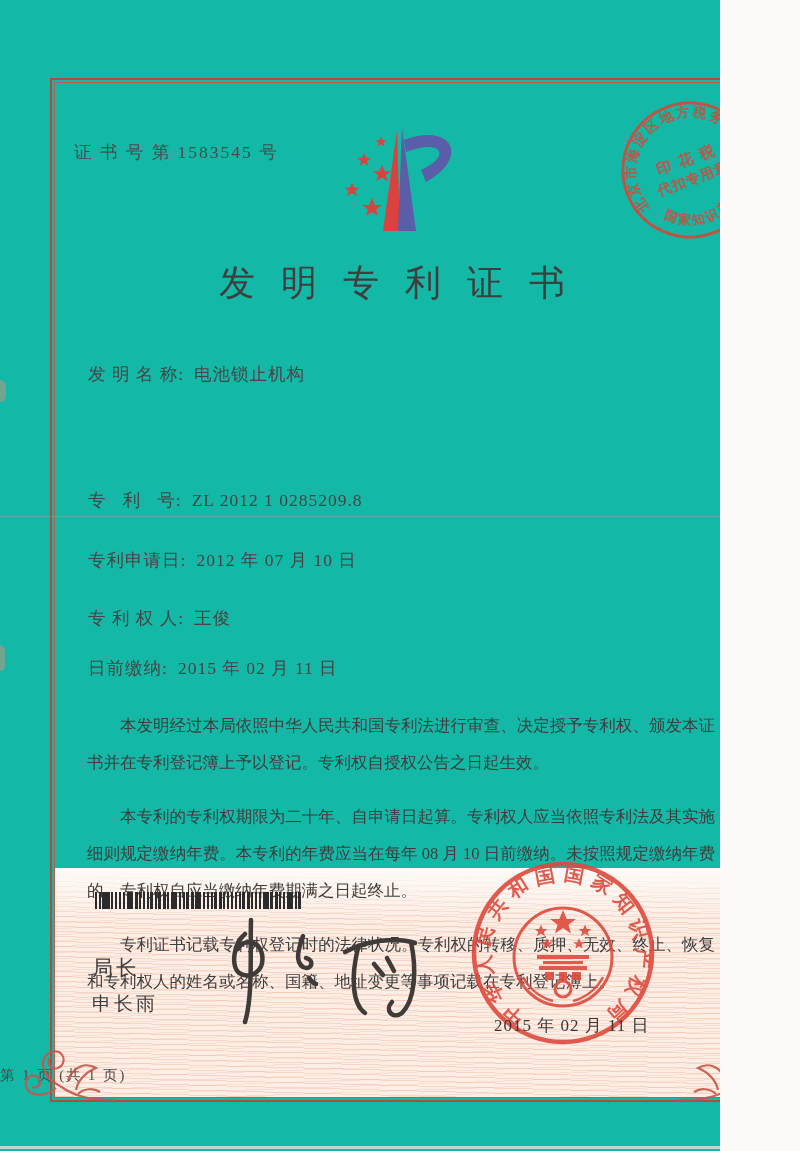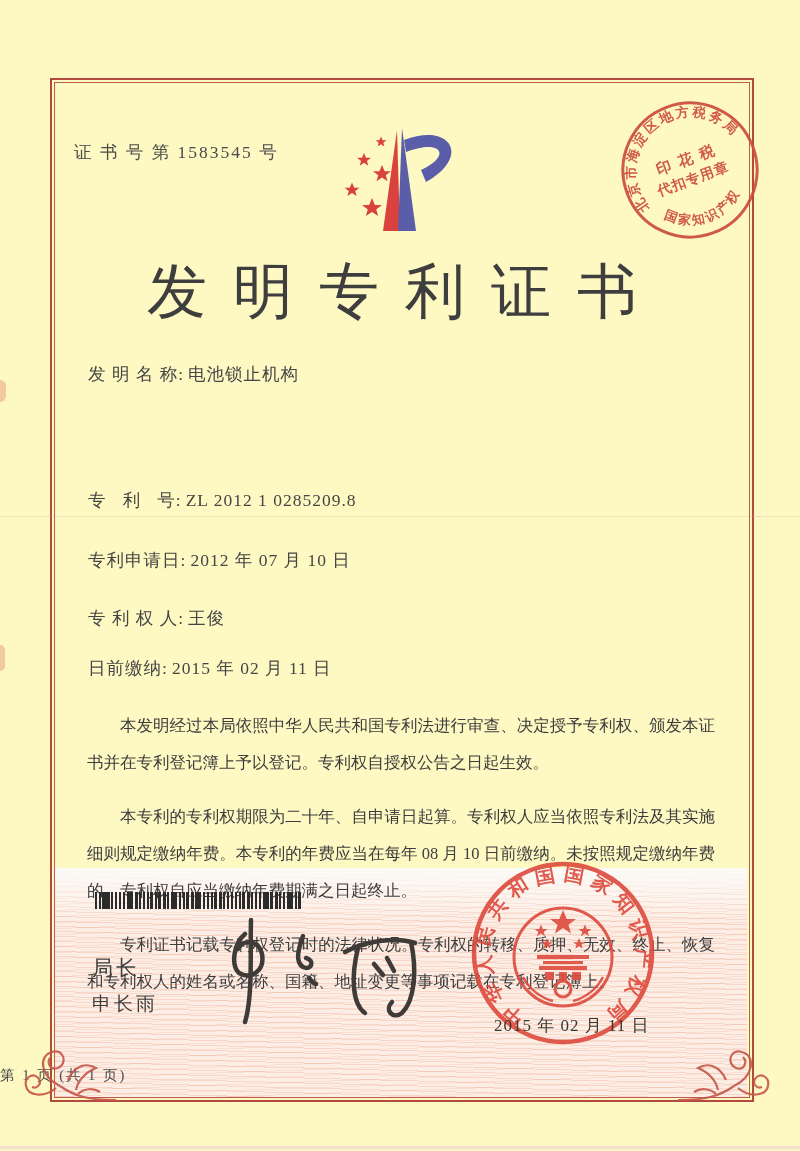--- a/index.html
+++ b/index.html
@@ -1,17 +1,17 @@
 <!DOCTYPE html>
 <html><head>
 <meta charset="utf-8">
 <style>
   html,body{margin:0;padding:0;}
   body{width:800px;height:1151px;background:#fcfbf8;font-family:"Liberation Serif","DejaVu Serif",serif;}
-  .page{position:relative;width:800px;height:1151px;overflow:hidden;background:#fef9c3;}
+  .page{position:relative;width:720px;height:1151px;overflow:hidden;background:#14b8a6;}
   .pre{white-space:pre;}
 
   
   .frame{position:absolute;left:50px;top:78px;width:700px;height:1020px;border:2.5px solid #b4493e;z-index:1;}
   .frame-inner{position:absolute;left:2px;top:2px;right:2px;bottom:2px;border:1px solid #c05a4e;}
 
   
   .guilloche{position:absolute;left:55px;top:868px;width:692px;height:229px;z-index:2;
     background:
       repeating-linear-gradient(1.5deg, rgba(231,148,120,0.28) 0 1px, rgba(255,255,255,0) 1px 5px),
@@ -20,27 +20,27 @@
   .guilloche-fade{position:absolute;left:0;top:0;width:100%;height:54px;
     background:linear-gradient(#fcfbf8, rgba(252,251,248,0));}
 
   .crease{position:absolute;left:0;top:516px;width:800px;height:1px;background:rgba(205,165,150,0.30);z-index:2;}
 
   
   .cert-no{position:absolute;left:74px;top:140px;font-size:17.5px;letter-spacing:2px;color:#4a4a4a;z-index:3;}
   .logo{position:absolute;left:338px;top:118px;z-index:3;}
   .tax-stamp{position:absolute;left:608px;top:88px;z-index:4;opacity:.92;}
 
-  .title{position:absolute;left:0;top:252px;width:800px;text-align:center;font-size:60px;color:#3e3e3e;
+  .title{position:absolute;left:0;top:259px;width:800px;text-align:center;font-size:36px;color:#3e3e3e;
     letter-spacing:26px;padding-left:10px;box-sizing:border-box;z-index:3;}
 
   
   .field{position:absolute;left:88px;font-size:17.5px;color:#454545;z-index:3;}
   .field .lbl{white-space:pre;letter-spacing:1px;}
-  .field .val{margin-left:4px;letter-spacing:1px;}
+  .field .val{margin-left:10px;letter-spacing:1px;}
   .f0{top:362px}.f1{top:429px}.f2{top:488px}.f3{top:548px}.f4{top:606px}.f5{top:656px}
 
   
   .body-text{position:absolute;left:70px;top:690px;width:662px;font-size:16.5px;line-height:37px;
     color:#3d3d3d;text-align:justify;z-index:3;}
   .body-text p{margin:17px;text-indent:2em;}
 
   
   .barcode{position:absolute;left:95px;top:892px;width:208px;height:17px;z-index:3;
     background:

